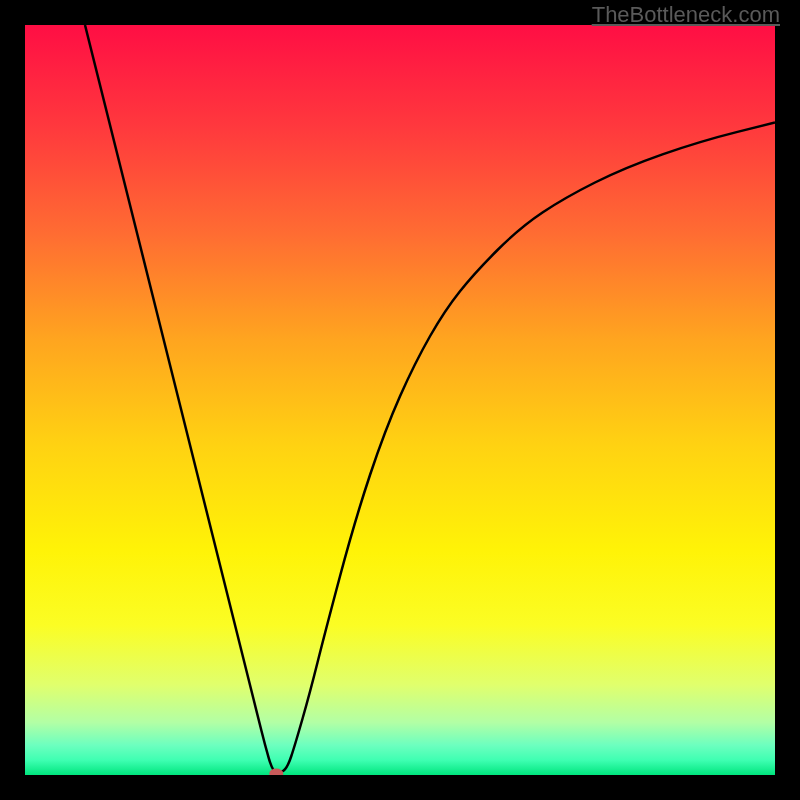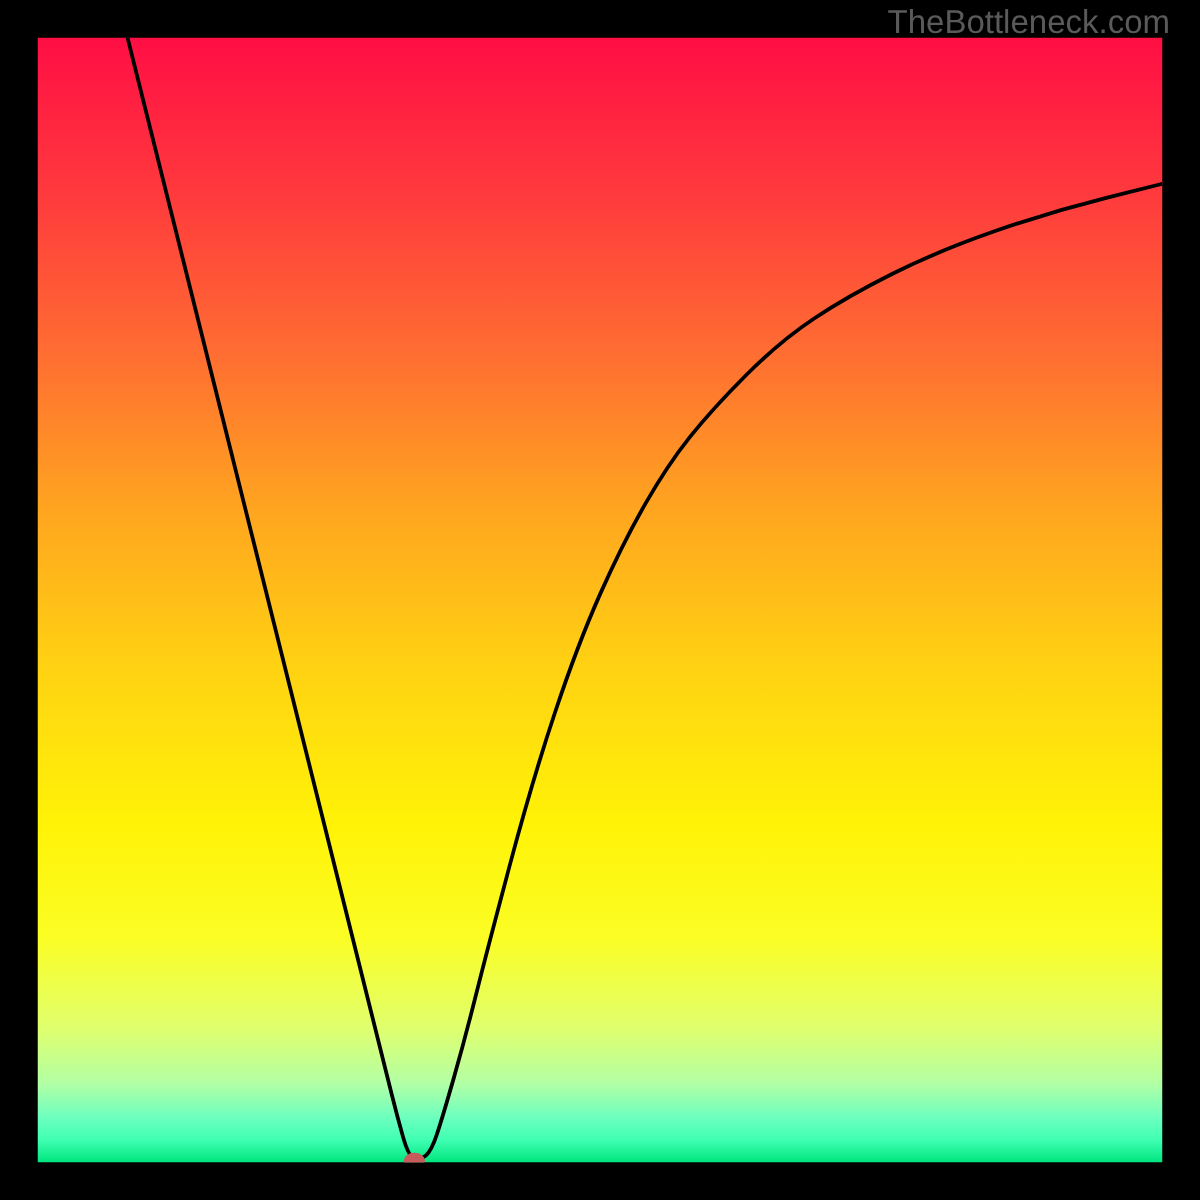--- a/index.html
+++ b/index.html
@@ -12,20 +12,21 @@
   }
   .watermark {
     position: absolute;
     top: 2px;
     right: 20px;
     color: #5a5a5a;
     font-family: Arial, Helvetica, sans-serif;
     font-size: 22px;
     font-weight: 500;
     z-index: 10;
+    text-decoration: underline;
   }
   .plot-area {
     position: absolute;
     left: 25px;
     top: 25px;
     width: 750px;
     height: 750px;
   }
   svg {
     position: absolute;

